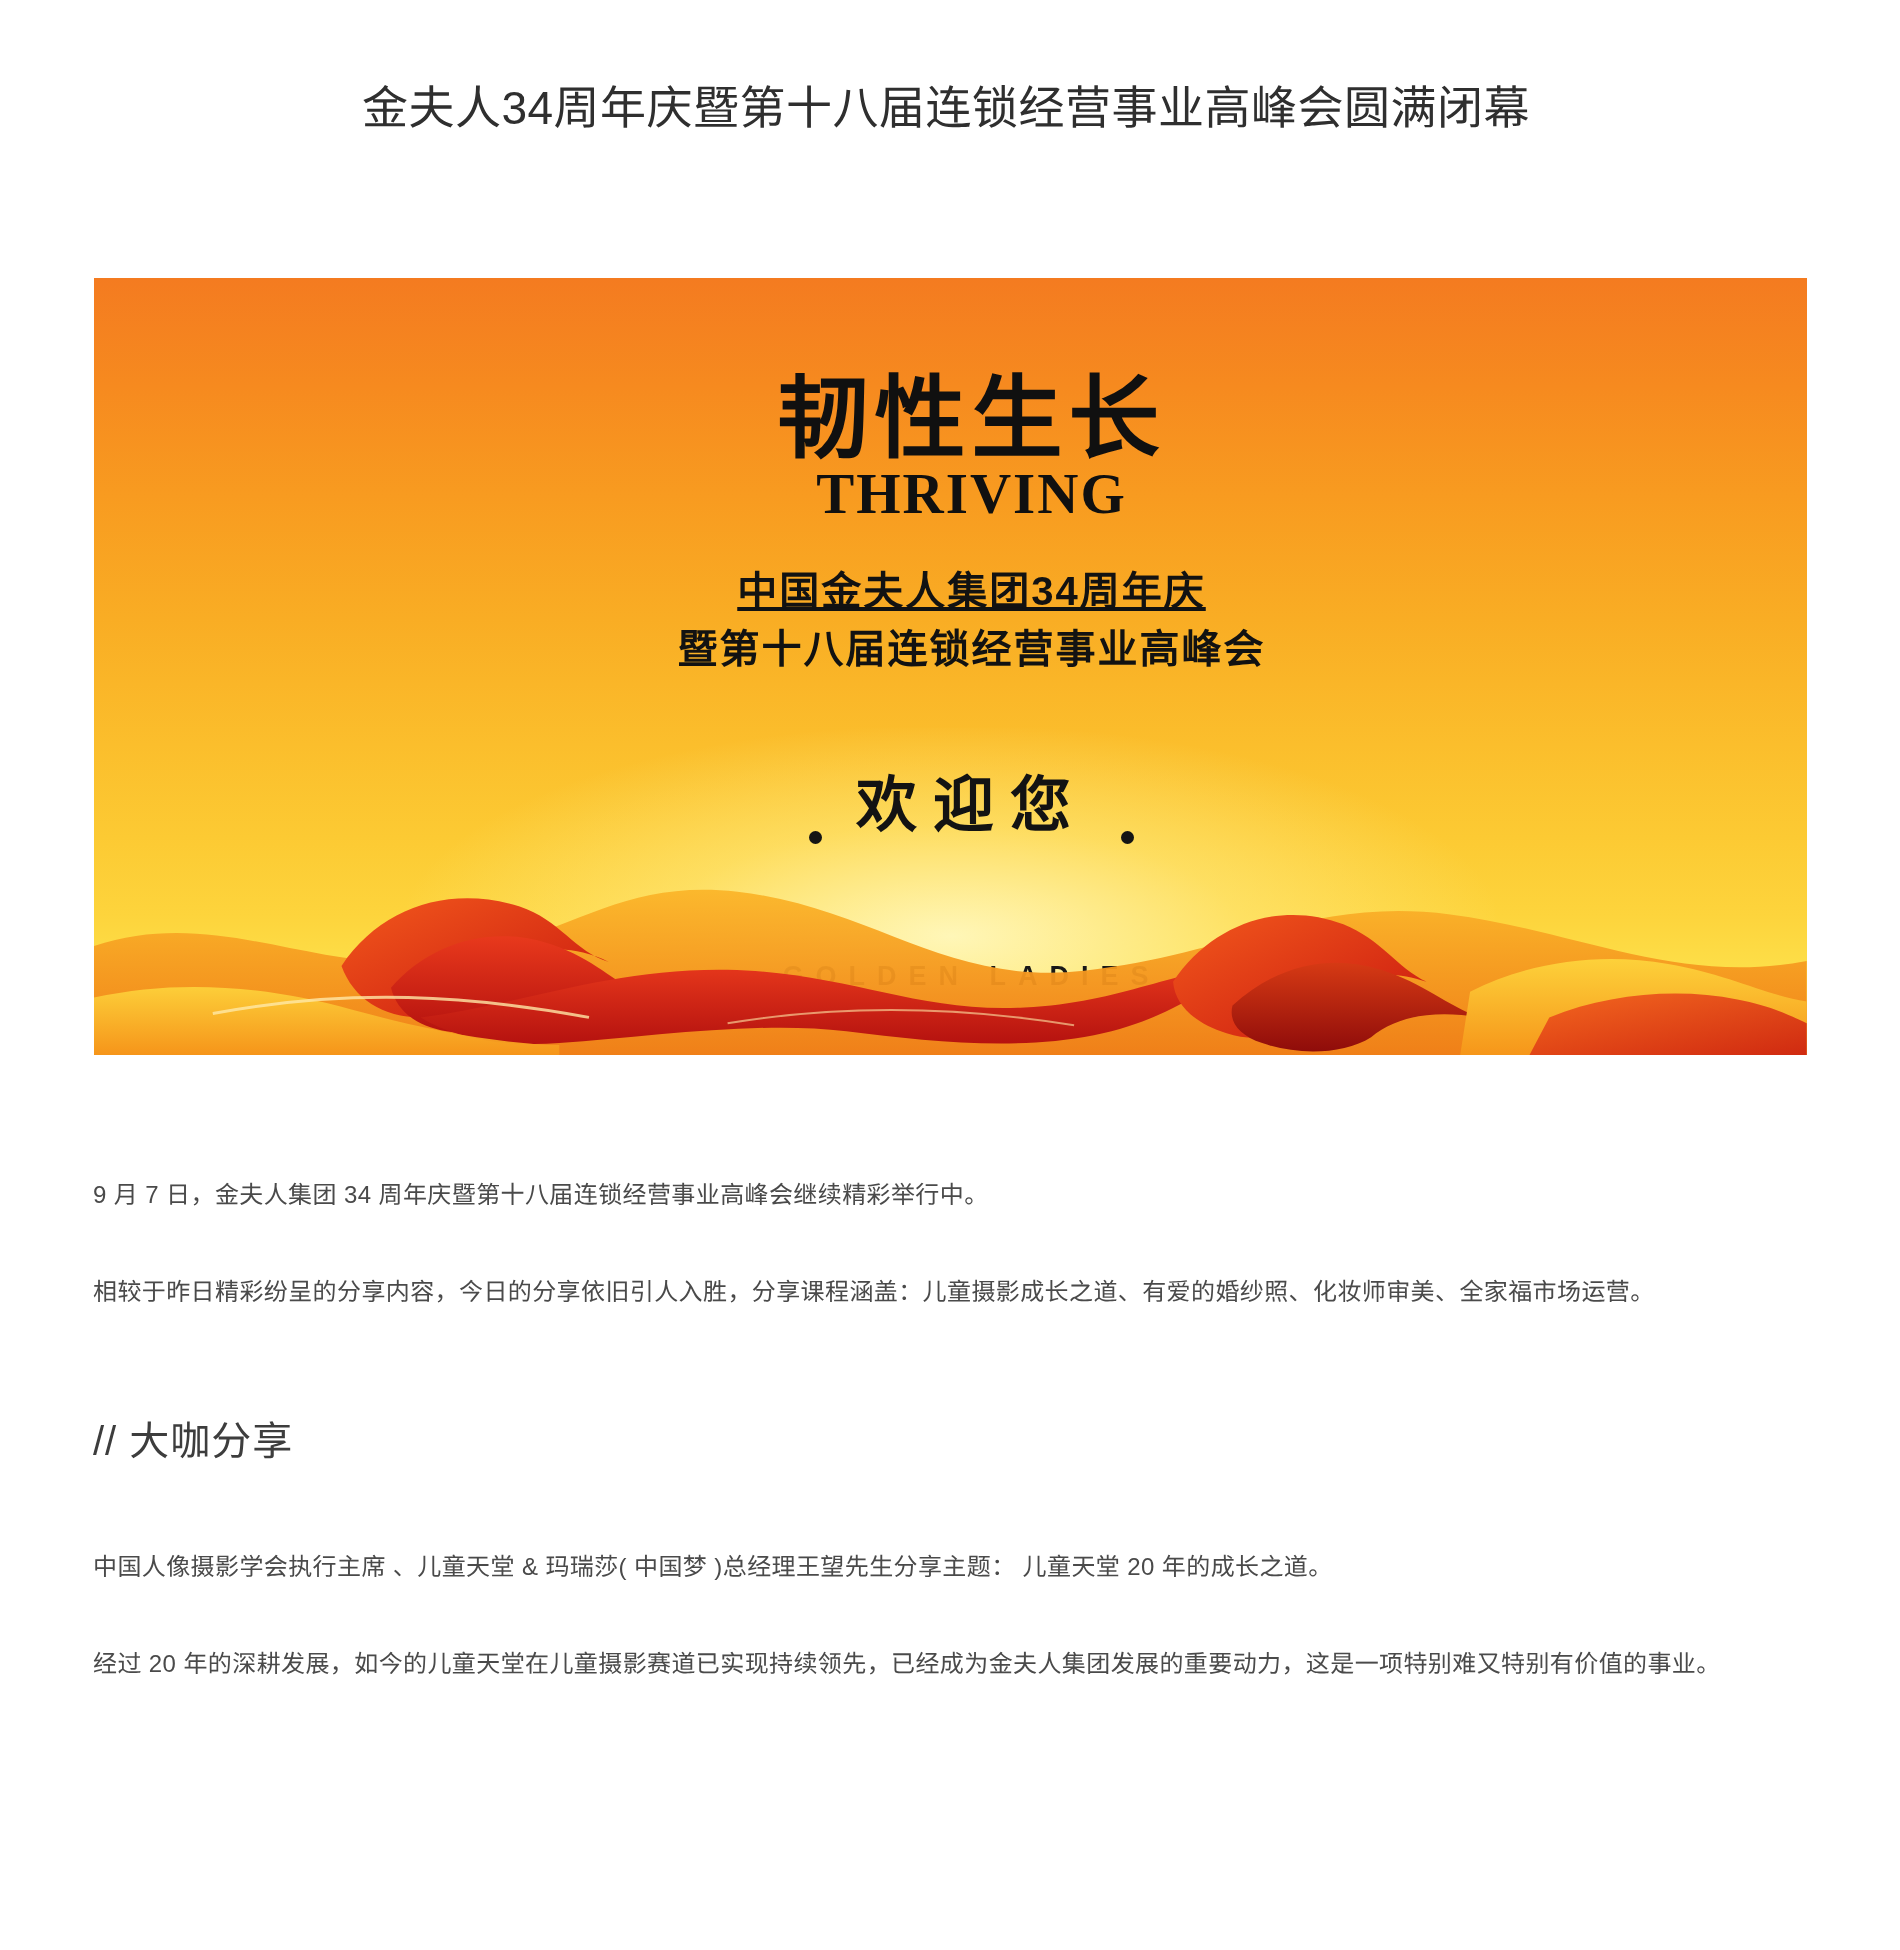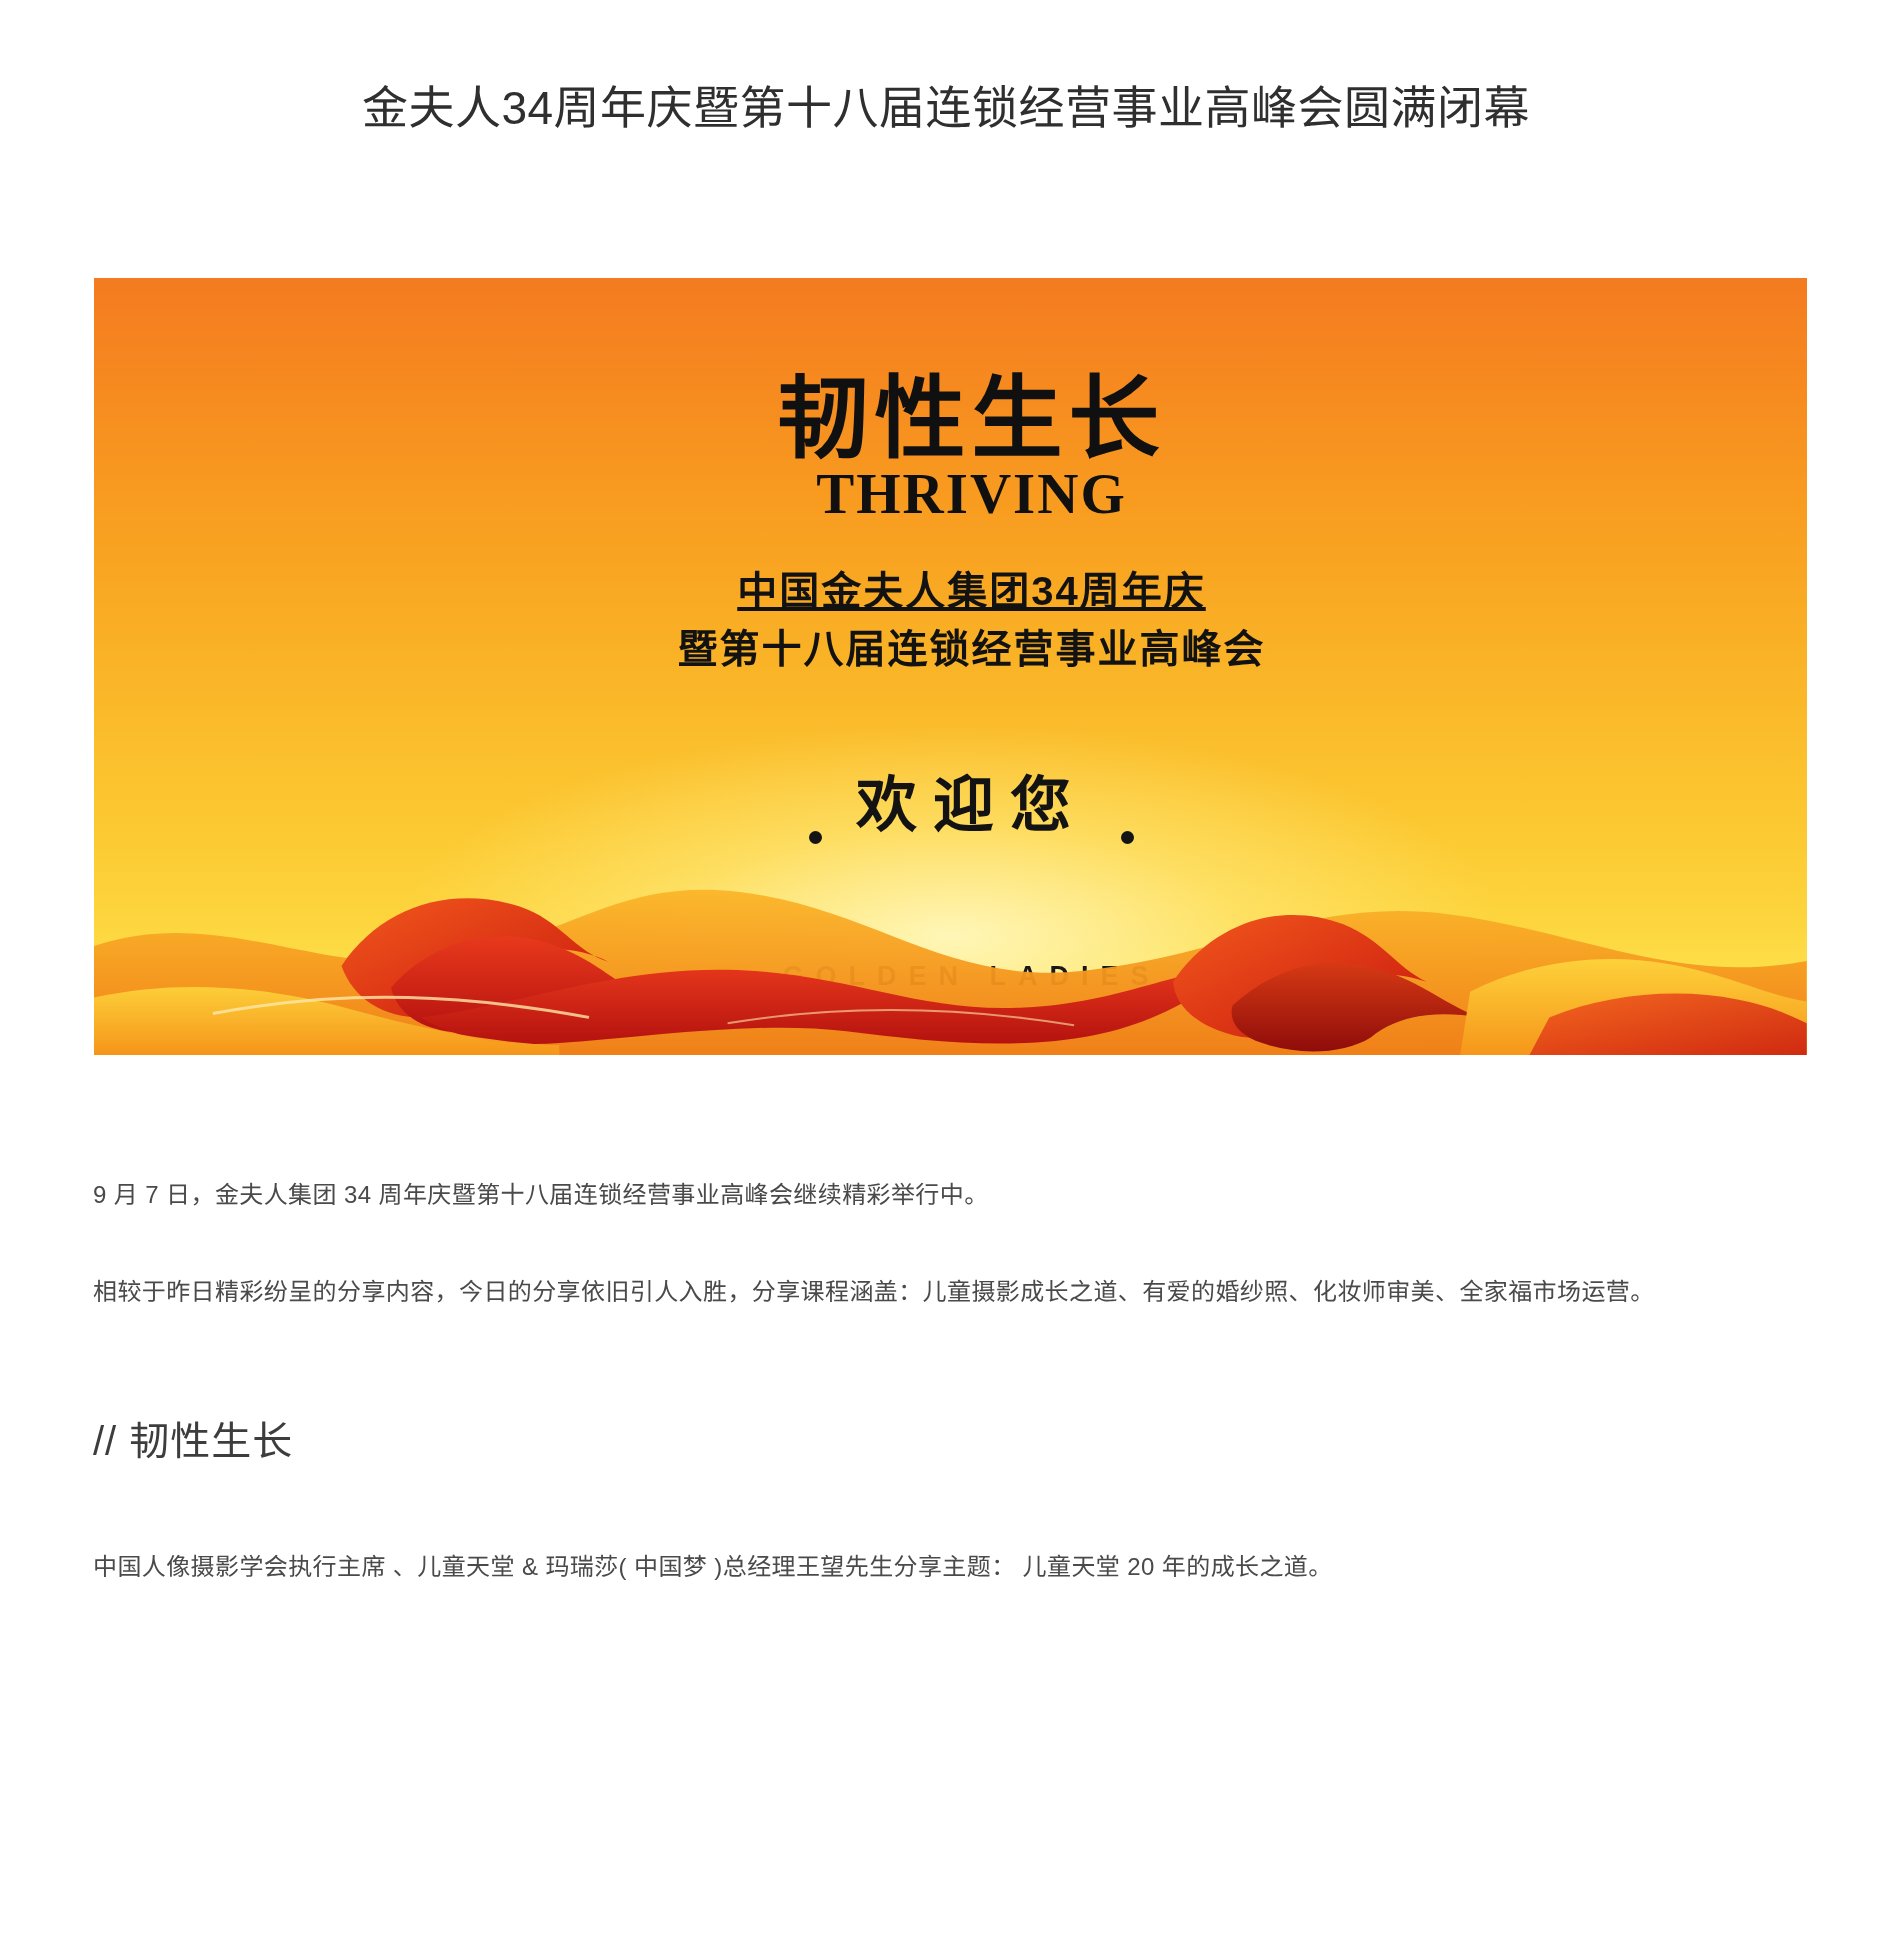--- a/index.html
+++ b/index.html
@@ -233,19 +233,20 @@
         <path d="M640,268 C760,248 880,252 990,270" stroke="#ffe9a8" stroke-width="2" fill="none" opacity="0.6"></path>
       </svg>
 
     </div>
   </div>
 
   <div class="body-wrap">
     <p class="para">9 月 7 日，金夫人集团 34 周年庆暨第十八届连锁经营事业高峰会继续精彩举行中。</p>
     <p class="para">相较于昨日精彩纷呈的分享内容，今日的分享依旧引人入胜，分享课程涵盖：儿童摄影成长之道、有爱的婚纱照、化妆师审美、全家福市场运营。</p>
 
-    <h2 class="section-head">// 韧性生长</h2>
+    <h2 class="section-head">// 大咖分享</h2>
 
     <p class="para">中国人像摄影学会执行主席 、儿童天堂 &amp; 玛瑞莎( 中国梦 )总经理王望先生分享主题： 儿童天堂 20 年的成长之道。</p>
+    <p class="para">经过 20 年的深耕发展，如今的儿童天堂在儿童摄影赛道已实现持续领先，已经成为金夫人集团发展的重要动力，这是一项特别难又特别有价值的事业。</p>
   </div>
 
 </div>
 
 
 </body></html>

